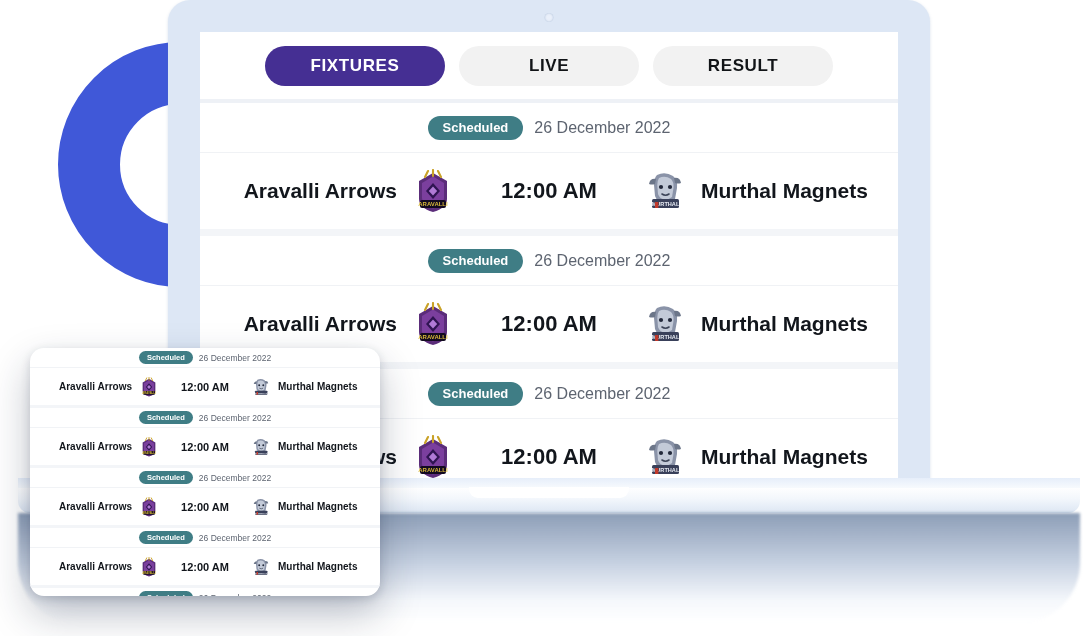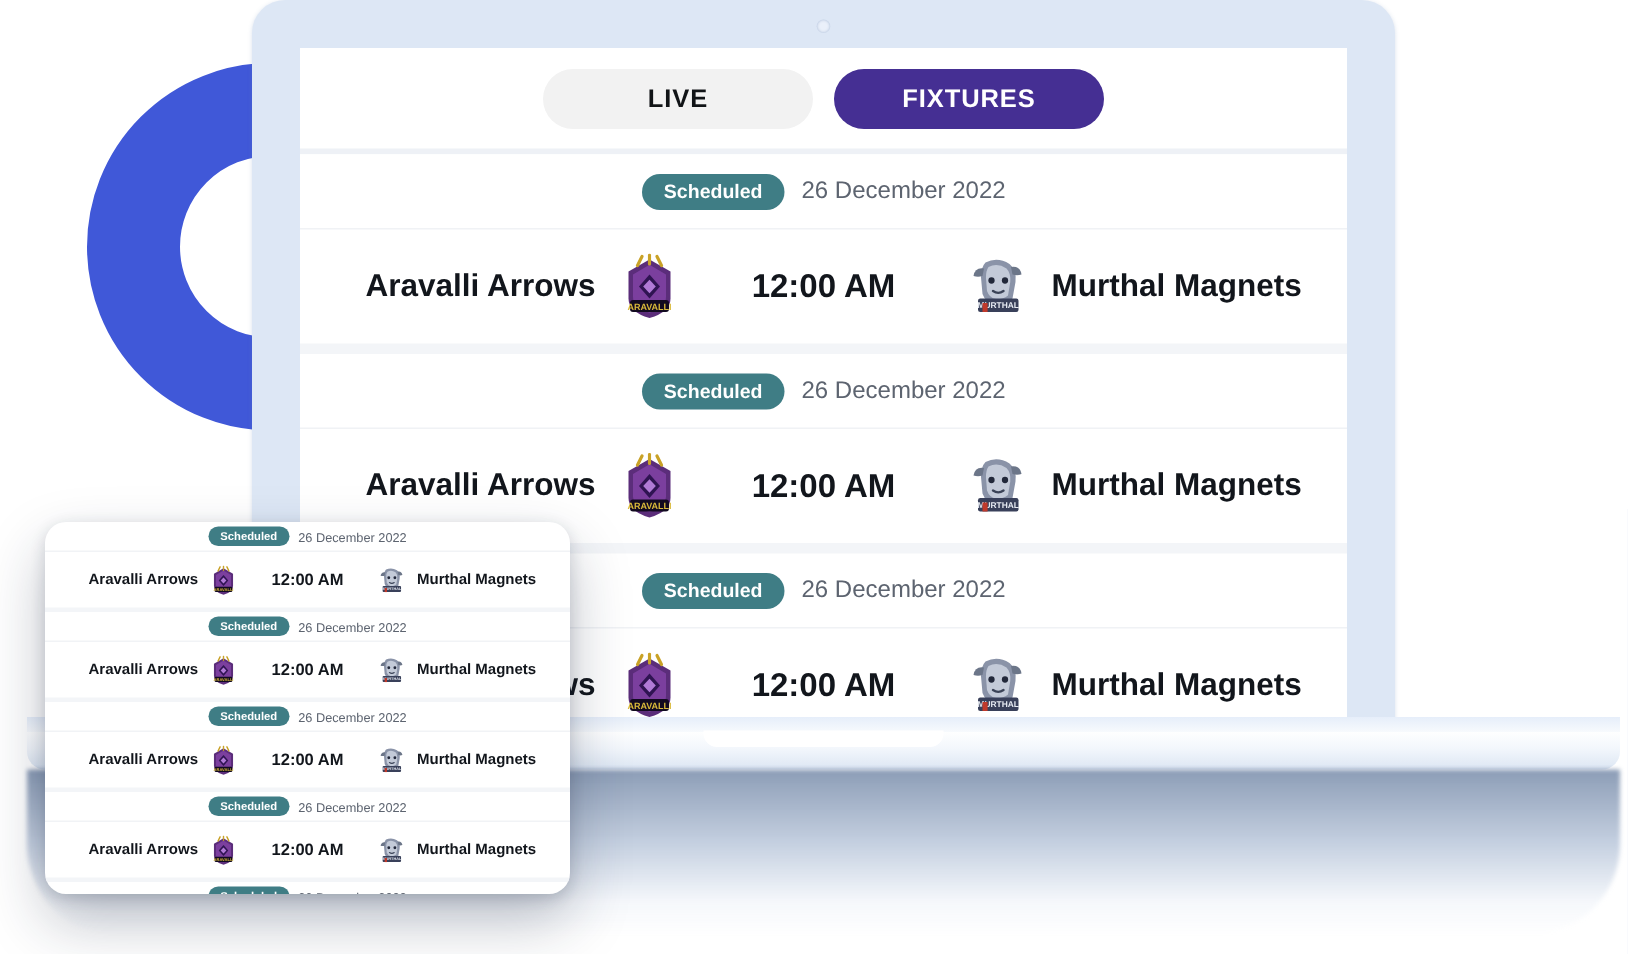--- a/index.html
+++ b/index.html
@@ -194,22 +194,23 @@
       </div>
       <div class="base-shadow"></div>
     </div>
 
     <div class="lid">
       <div class="camera"></div>
 
       <div class="screen">
 
         <div class="tabbar">
+          <button class="tab active">FIXTURES</button>
           <button class="tab">LIVE</button>
-          <button class="tab active">FIXTURES</button>
+          <button class="tab">RESULT</button>
         </div>
 
         <div class="matchlist">
 
           <div class="match">
             <div class="match-head">
               <span class="badge">Scheduled</span>
               <span class="match-date">26 December 2022</span>
             </div>
             <div class="match-body">

